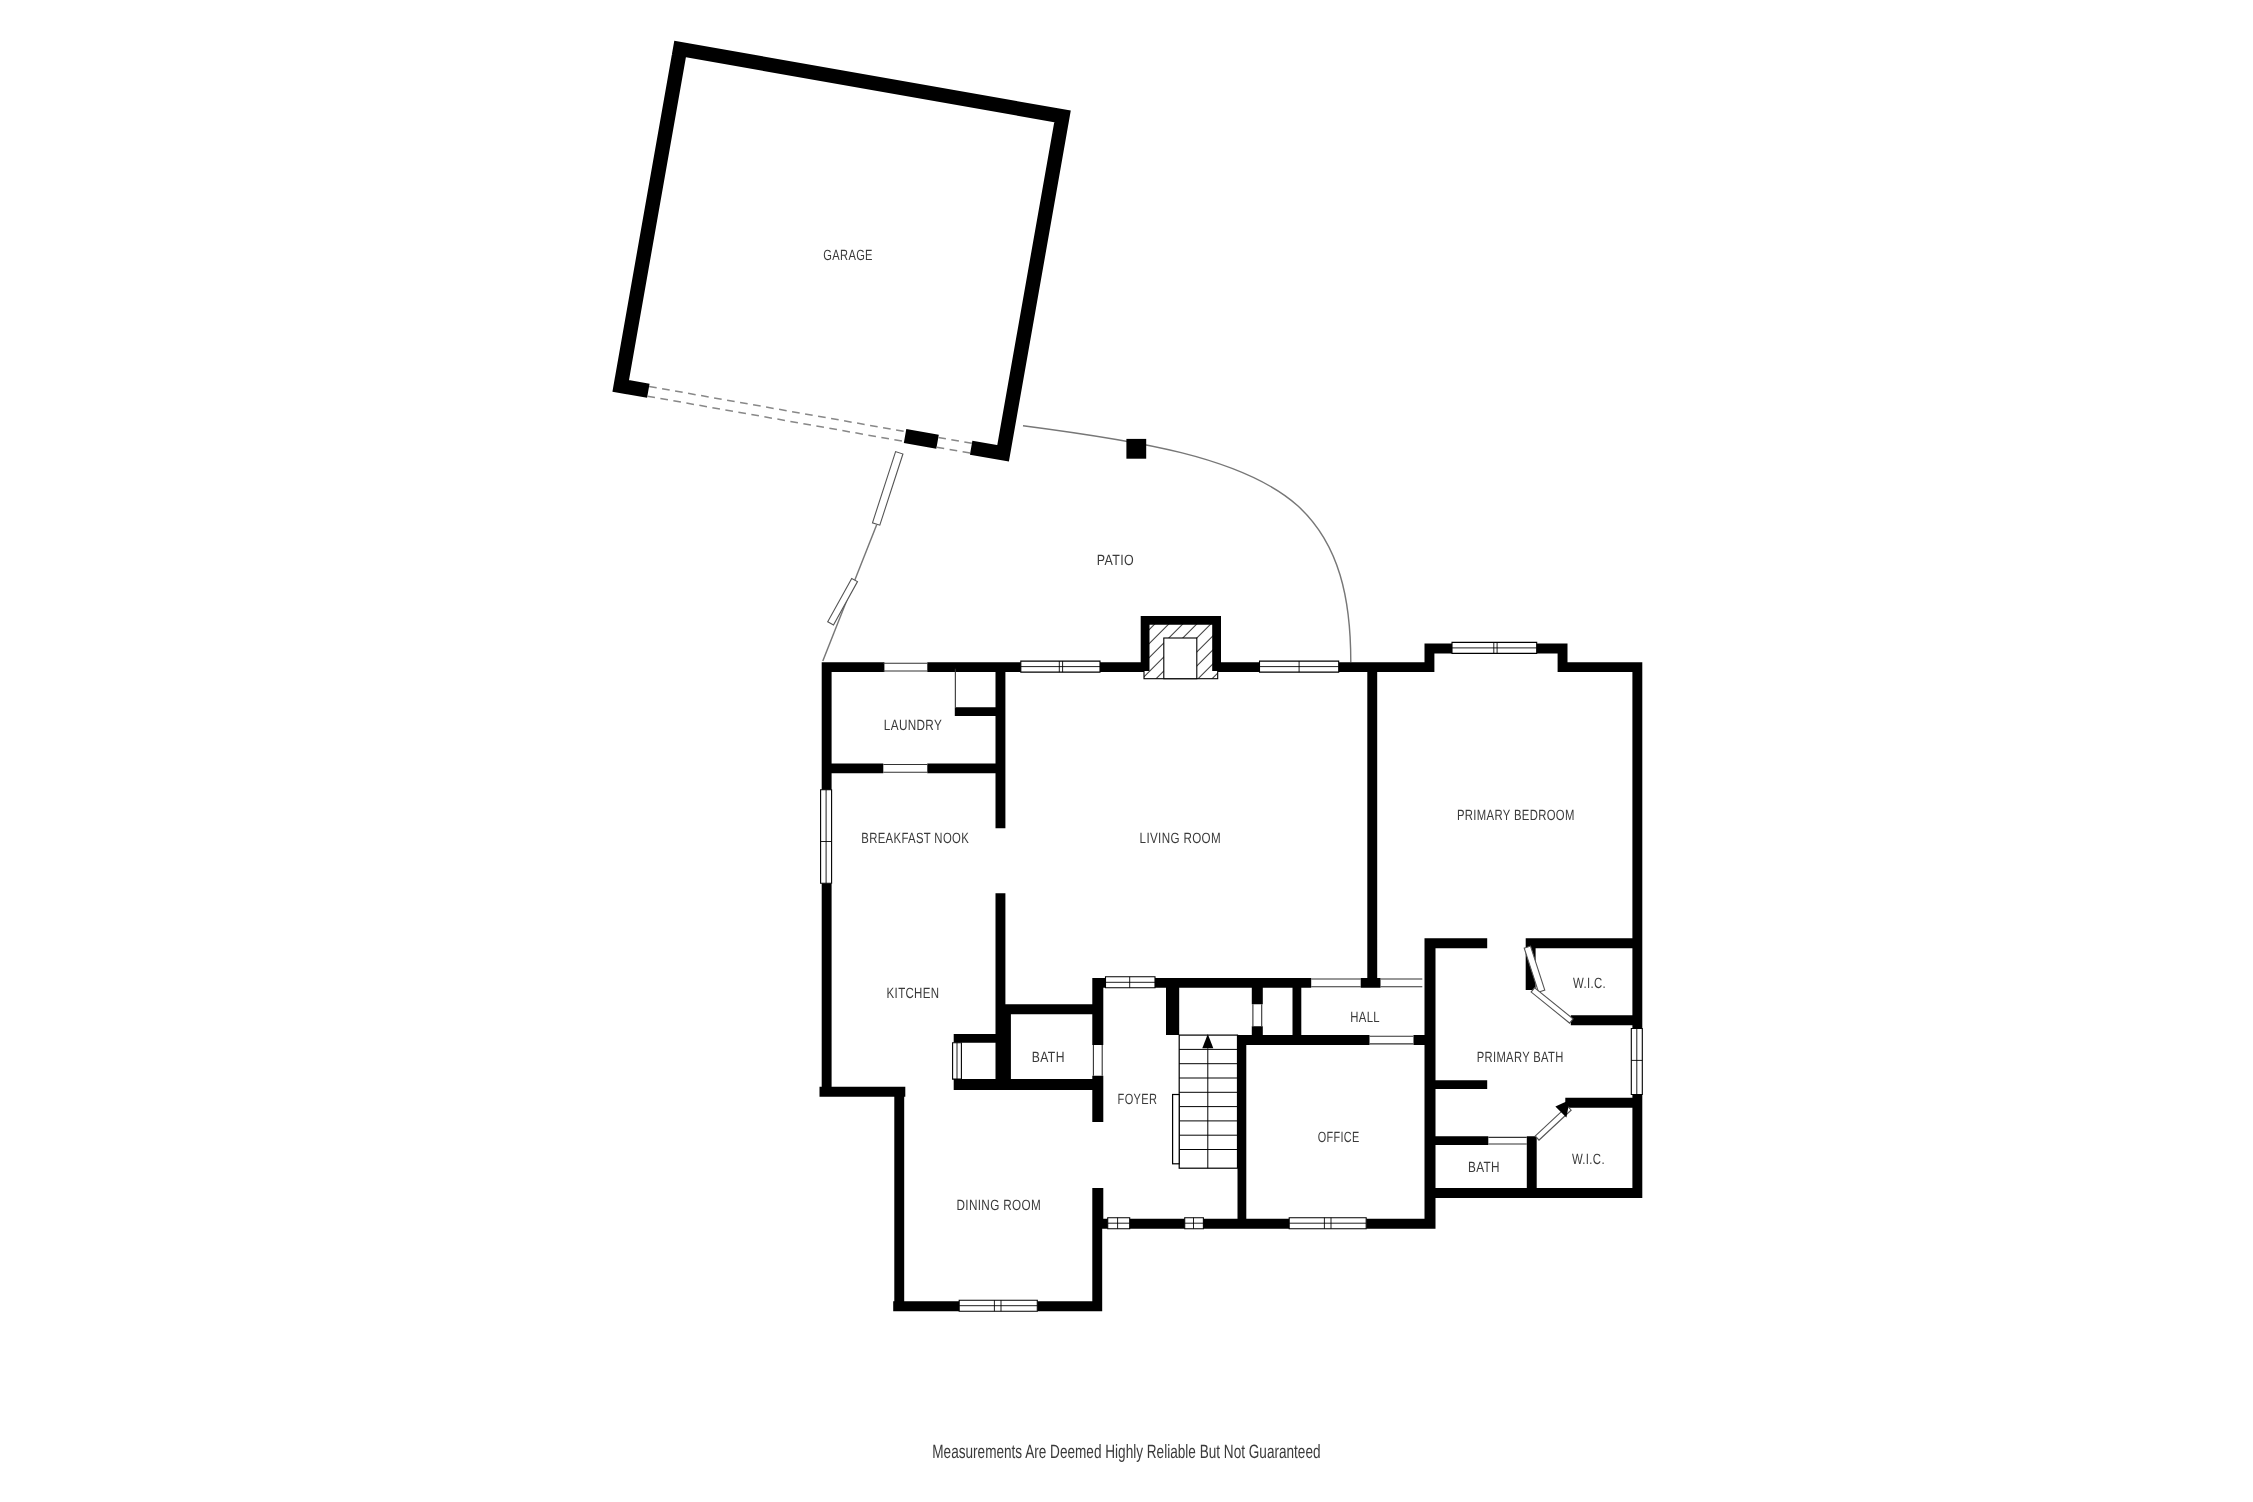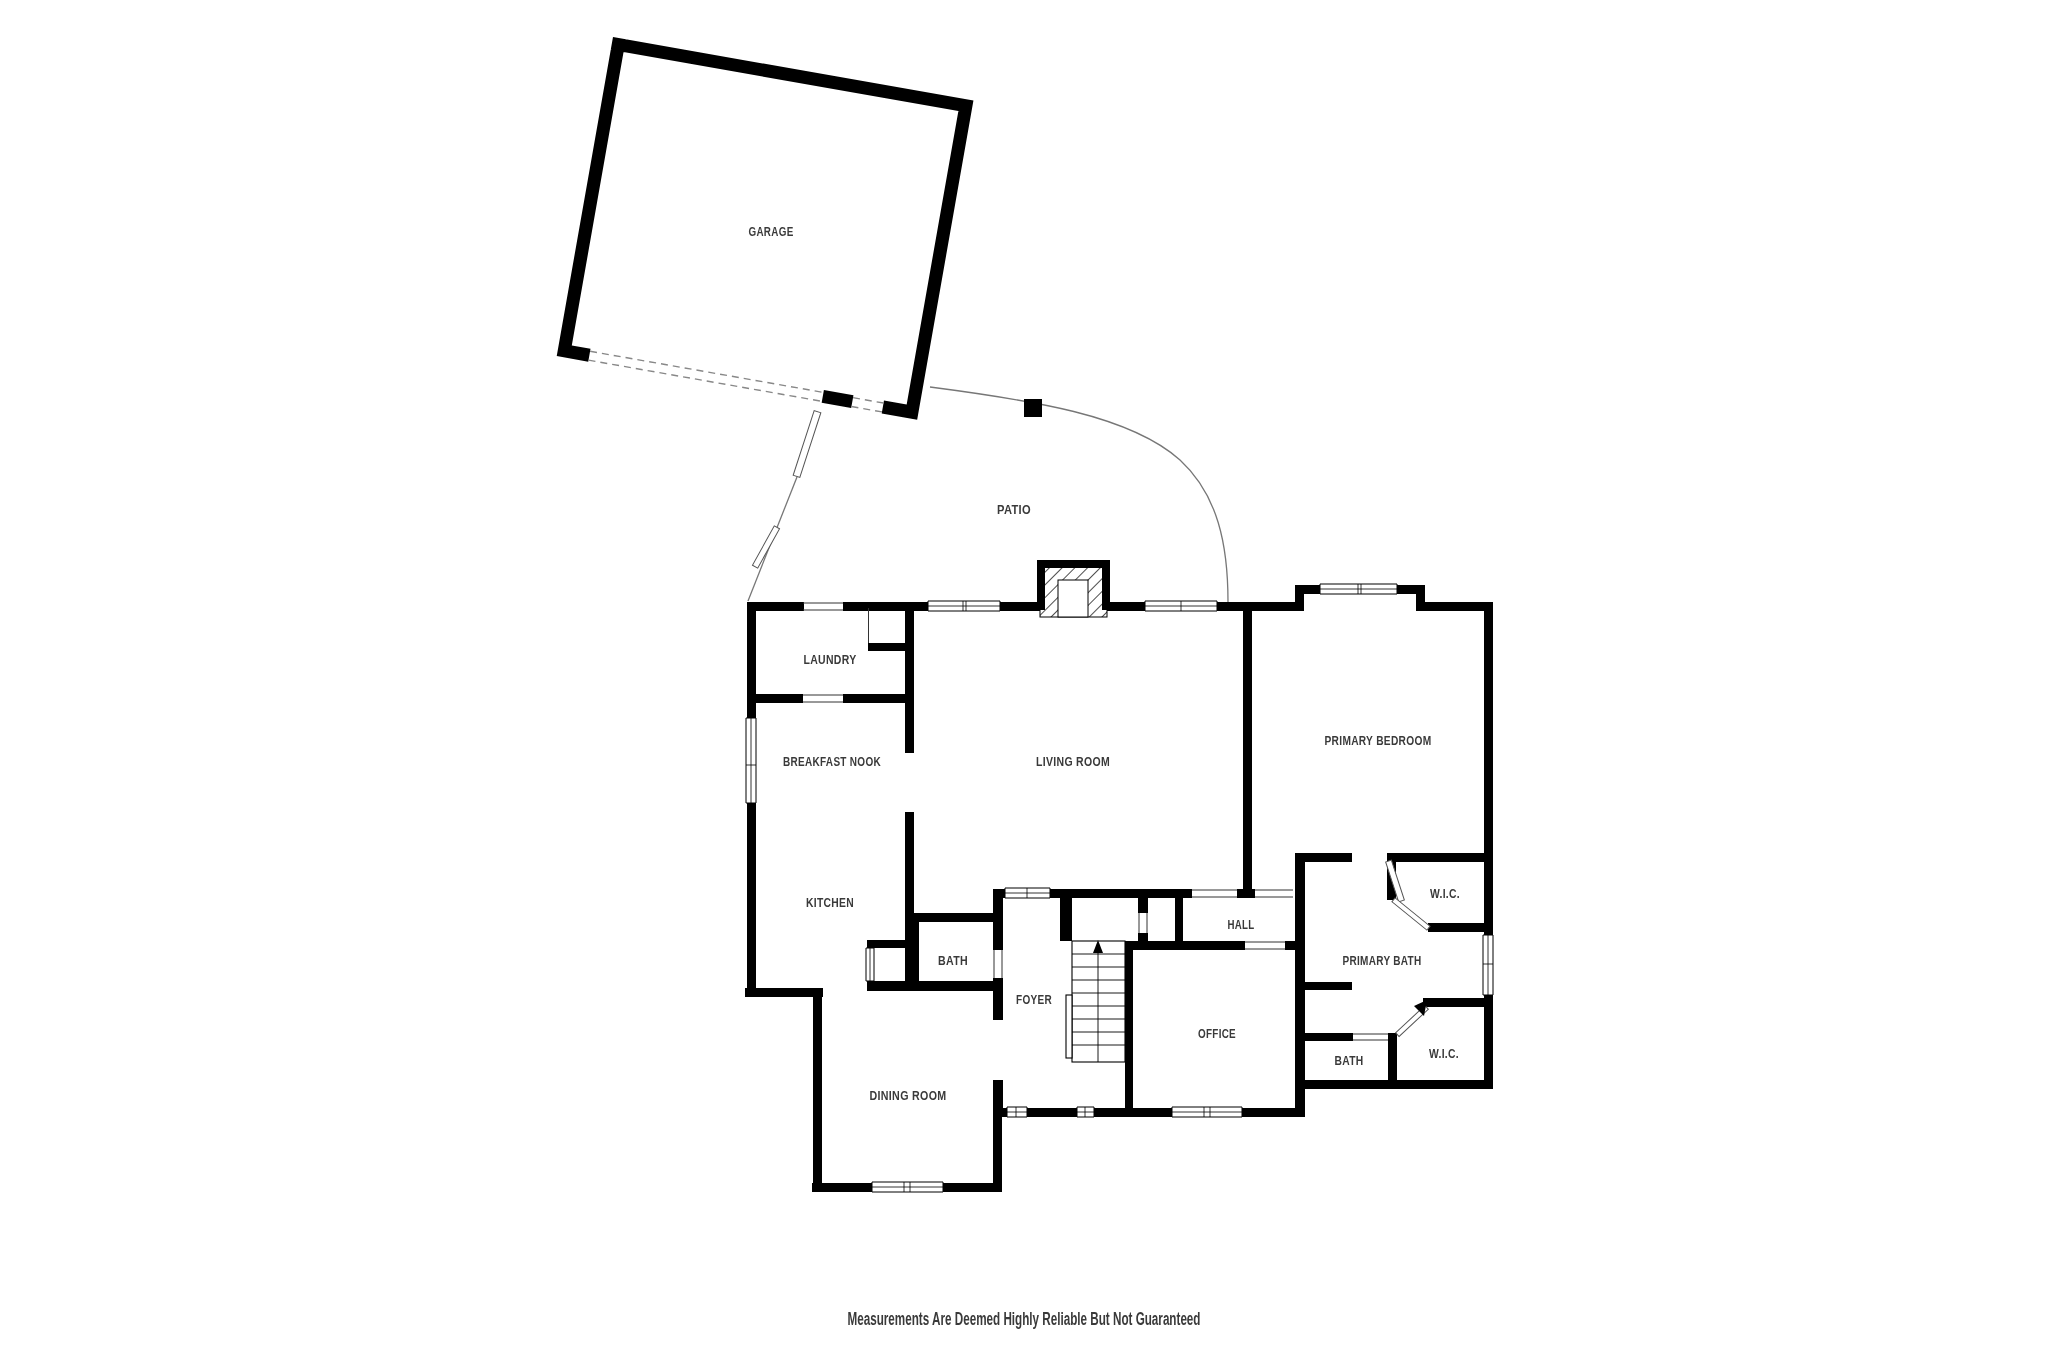--- a/index.html
+++ b/index.html
@@ -4,21 +4,21 @@
 <style>
   :root{
     --wall:#000000;
     --label:#3a3a3a;
     --bg:#ffffff;
     --thin:#333333;
     --site:#777777;
   }
   html,body{margin:0;padding:0;background:var(--bg);}
   #plan{position:relative;width:1792px;height:1365px;background:var(--bg);overflow:hidden;
-        font-family:"Liberation Sans", sans-serif;font-weight:bold;}
+        font-family:"Liberation Sans", sans-serif;}
   svg{position:absolute;left:0;top:0;}
   .w{fill:var(--wall);}
   .winfill{fill:#ffffff;stroke:#000000;stroke-width:1;}
   .windetail{stroke:#000000;stroke-width:0.8;fill:none;}
   .case{stroke:var(--thin);stroke-width:1;fill:none;}
   .leaf{fill:#ffffff;stroke:#555555;stroke-width:1;}
   .siteline{stroke:var(--site);stroke-width:1.3;fill:none;}
   .dash{stroke:#888888;stroke-width:1.4;fill:none;stroke-dasharray:7 5;}
   .stair{fill:#ffffff;stroke:#000000;stroke-width:1.1;}
   .tread{stroke:#000000;stroke-width:0.9;fill:none;}

